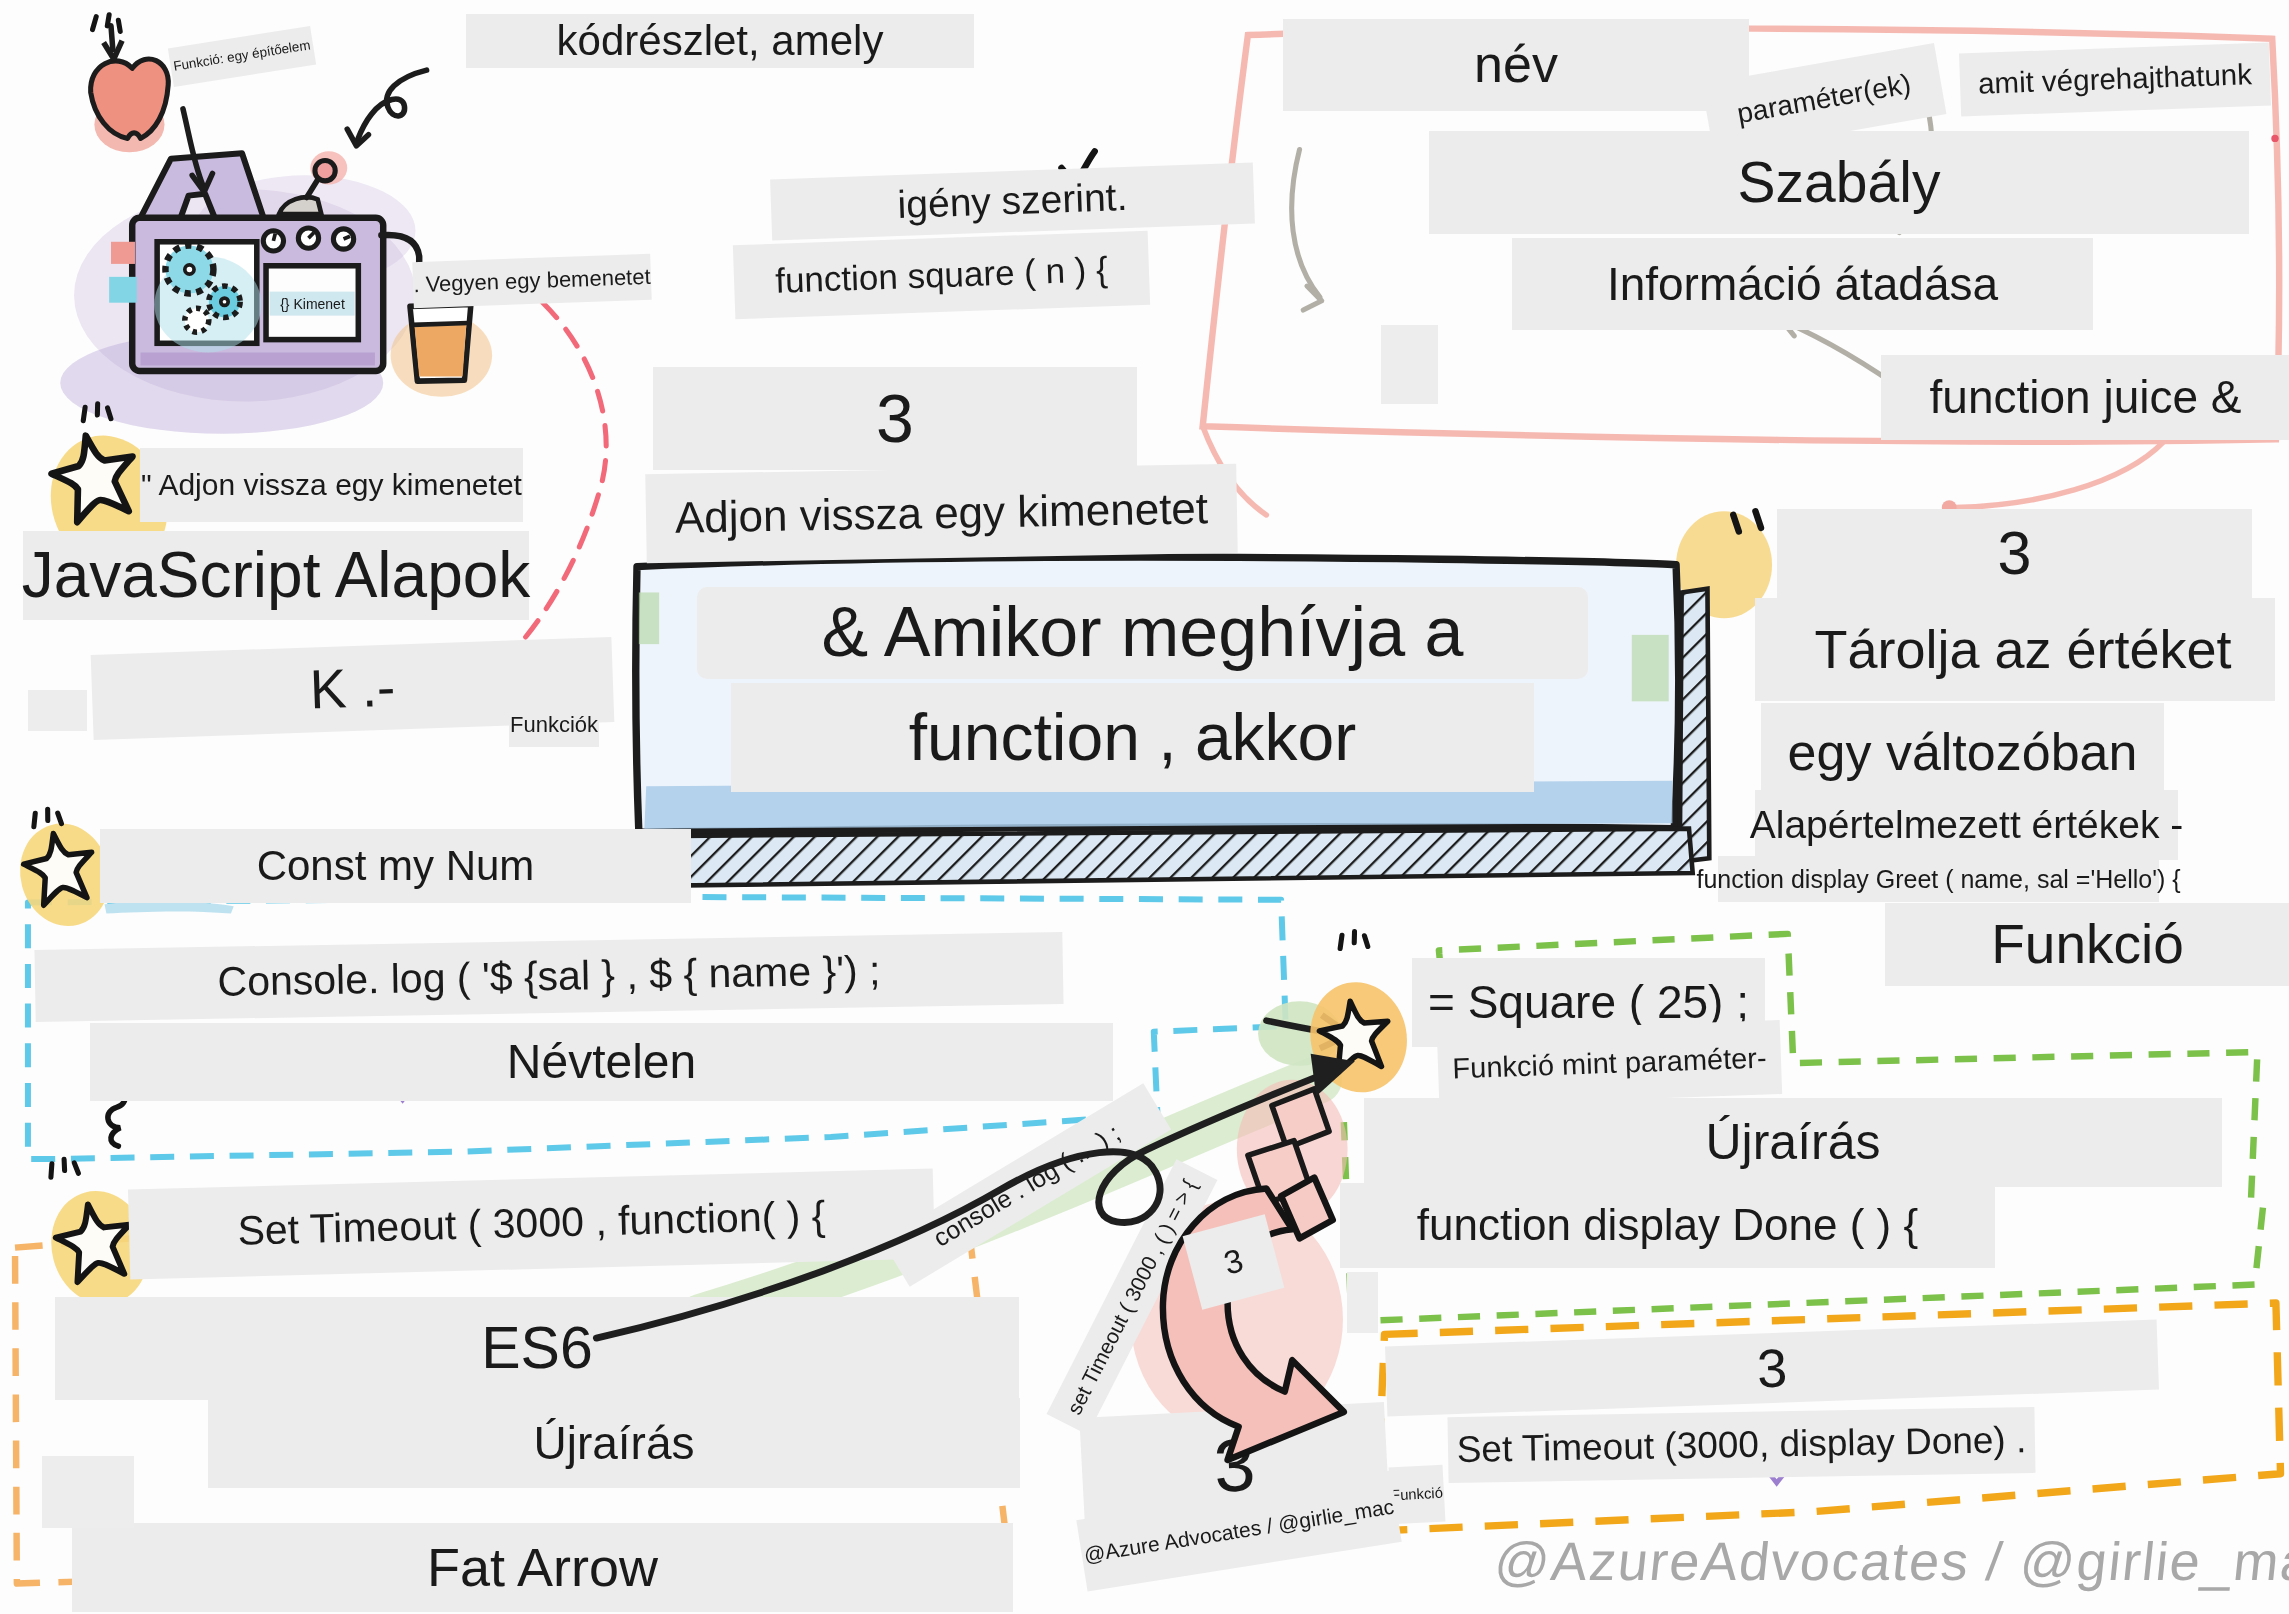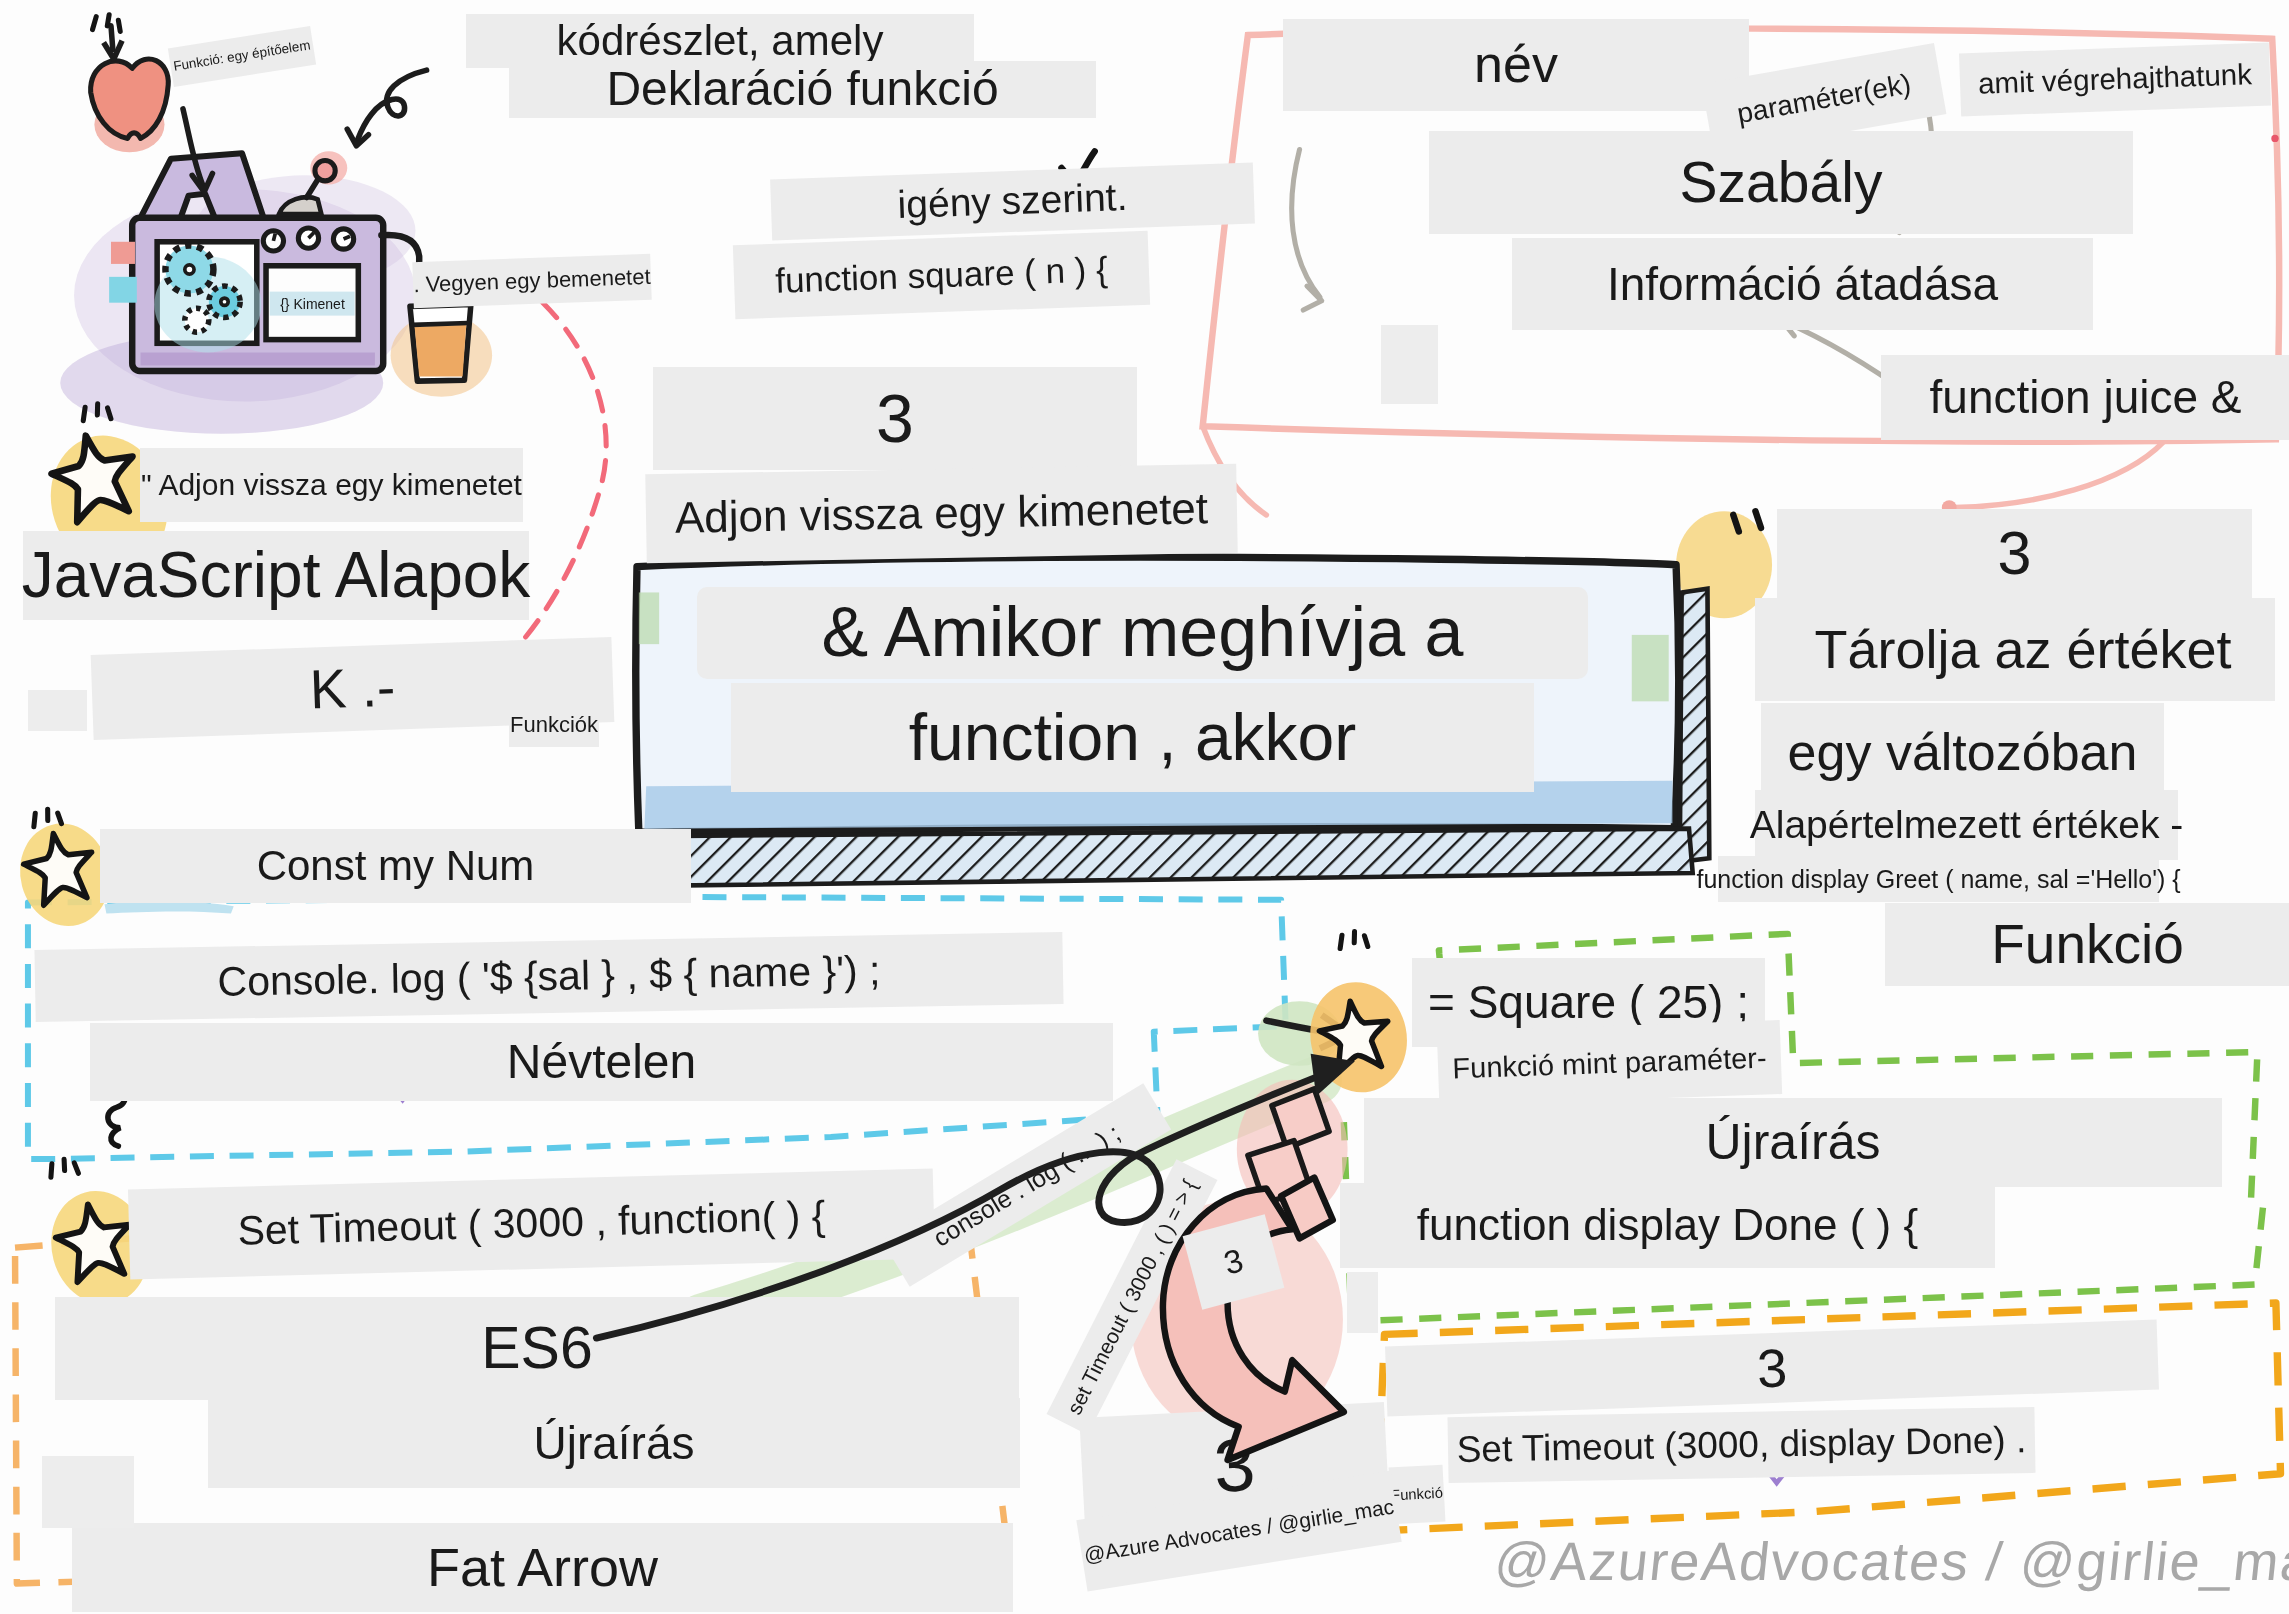--- a/index.html
+++ b/index.html
@@ -190,33 +190,32 @@
   <g stroke="#141414" stroke-width="7" stroke-linecap="round">
     <path d="M1878,558 l6,18 M1902,554 l6,18"></path>
   </g>
 </svg>
 
 <div class="lbl" style="left:170px;top:37px;width:144px;height:39px;font-size:13.4px;transform:rotate(-9deg);">Funkció: egy építőelem</div>
 <div class="lbl" style="left:413px;top:258px;width:238px;height:46px;font-size:22px;transform:rotate(-2deg);">. Vegyen egy bemenetet</div>
 <div class="lbl" style="left:269px;top:290px;width:87px;height:28px;font-size:14px;background:none;">{} Kimenet</div>
 
 <div class="lbl" style="left:466px;top:14px;width:508px;height:54px;font-size:42px;">kódrészlet, amely</div>
-<div class="lbl" style="left:509px;top:61px;width:587px;height:57px;font-size:48px;">Deklaráció funkció</div>
 <div class="lbl" style="left:771px;top:171px;width:483px;height:61px;font-size:39px;transform:rotate(-2deg);">igény szerint.</div>
 <div class="lbl" style="left:734px;top:238px;width:415px;height:74px;font-size:35px;transform:rotate(-2deg);">function square ( n ) {</div>
 <div class="lbl" style="left:653px;top:367px;width:484px;height:103px;font-size:68px;">3</div>
 <div class="lbl" style="left:646px;top:469px;width:591px;height:89px;font-size:44px;transform:rotate(-1deg);">Adjon vissza egy kimenetet</div>
 
 <div class="lbl" style="left:697px;top:587px;width:891px;height:92px;font-size:70px;border-radius:10px;">&amp; Amikor meghívja a</div>
 <div class="lbl" style="left:731px;top:683px;width:803px;height:109px;font-size:66px;">function , akkor</div>
 
 <div class="lbl" style="left:1283px;top:18.5px;width:466px;height:92px;font-size:52px;">név</div>
 <div class="lbl" style="left:1706px;top:63px;width:236px;height:72px;font-size:28px;transform:rotate(-10deg);">paraméter(ek)</div>
 <div class="lbl" style="left:1960px;top:48px;width:310px;height:63px;font-size:29.5px;transform:rotate(-2deg);">amit végrehajthatunk</div>
-<div class="lbl" style="left:1429px;top:131px;width:704px;height:103px;font-size:57px;">Szabály</div>
+<div class="lbl" style="left:1429px;top:131px;width:820px;height:103px;font-size:57px;">Szabály</div>
 <div class="lbl" style="left:1512px;top:238px;width:581px;height:92px;font-size:46px;">Információ átadása</div>
 <div class="lbl" style="left:1881px;top:355px;width:409px;height:85px;font-size:46px;">function juice &amp;</div>
 
 <div class="lbl" style="left:140px;top:448px;width:383px;height:74px;font-size:30px;">" Adjon vissza egy kimenetet</div>
 <div class="lbl" style="left:23px;top:531px;width:506px;height:89px;font-size:64px;">JavaScript Alapok</div>
 <div class="lbl" style="left:92px;top:646px;width:521px;height:85px;font-size:55px;transform:rotate(-2deg);">K .-</div>
 <div class="lbl" style="left:509px;top:703px;width:90px;height:44px;font-size:22px;">Funkciók</div>
 
 <div class="lbl" style="left:100px;top:829px;width:591px;height:74px;font-size:42px;">Const my Num</div>
 <div class="lbl" style="left:35px;top:941px;width:1028px;height:72px;font-size:41px;transform:rotate(-1deg);">Console. log ( '$ {sal } , $ { name }') ;</div>

